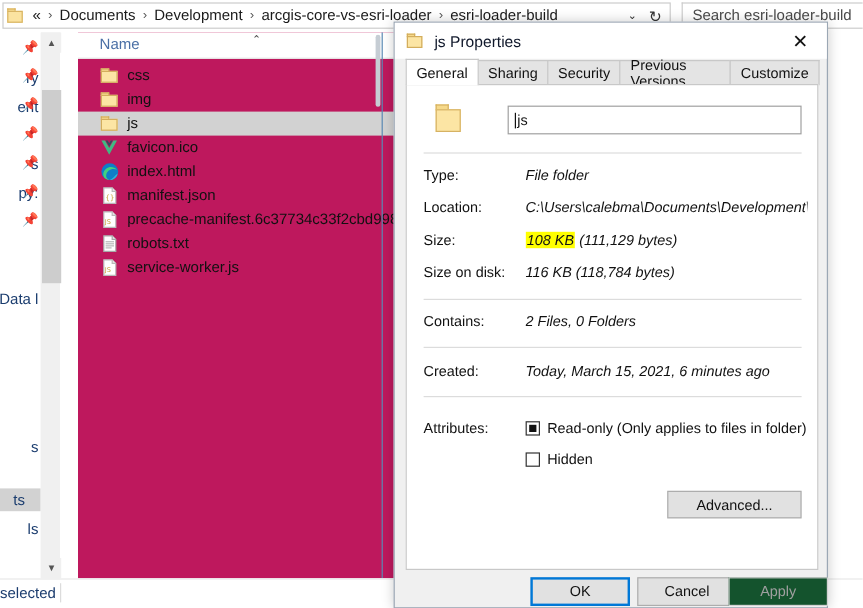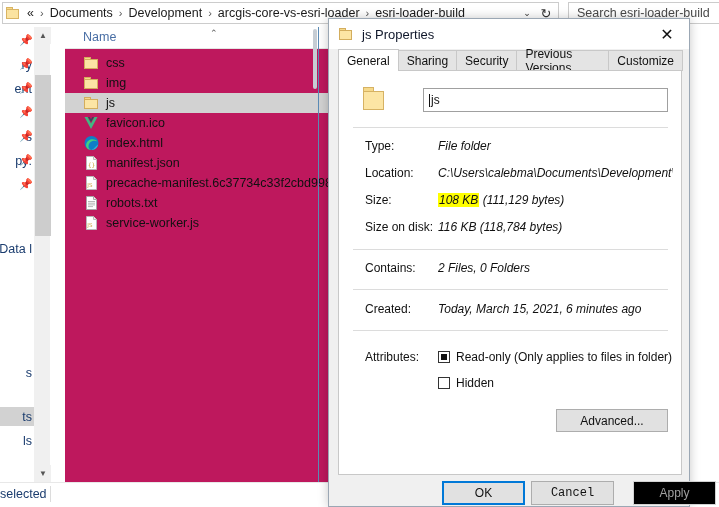--- a/index.html
+++ b/index.html
@@ -63,21 +63,21 @@
   .nav-pane {
     position: absolute; left: 0; top: 27px; width: 34px; height: 455px;
     background: #ffffff; overflow: hidden;
   }
   .nav-item {
     position: absolute; left: 0; width: 34px; height: 19px;
     display: flex; align-items: center; justify-content: flex-end;
     font-size: 12.5px; color: #1a3c6e; white-space: nowrap;
     padding-right: 2px;
   }
-  .nav-item.sel { background: #d2d2d2; }
+  .nav-item.sel { background: #d2d2d2; justify-content: center; }
   .pin {
     position: absolute; width: 11px; height: 11px; right: 4px;
     color: #5a6f86; font-size: 11px; line-height: 11px;
   }
   .nav-scrollbar {
     position: absolute; left: 34px; top: 27px; width: 16px; height: 455px;
     background: #f0f0f0; border-left: 1px solid #f0f0f0;
   }
   .nav-sb-up, .nav-sb-down {
     position: absolute; left: 0; width: 16px; height: 17px;
@@ -209,21 +209,21 @@
   }
   .name-caret {
     display: inline-block; width: 1px; height: 13px; background: #111; margin-right: 1px;
   }
 
   .hr {
     position: absolute; left: 14px; width: 315px; height: 1px; background: #dcdcdc;
   }
 
   .prop-row { position: absolute; left: 14px; width: 320px; height: 17px; font-size: 12px; color: #111; }
-  .prop-label { position: absolute; left: 12px; top: 0; text-align: center; }
+  .prop-label { position: absolute; left: 0; top: 0; text-align: center; }
   .prop-value { position: absolute; left: 85px; top: 0; white-space: nowrap; overflow: hidden; width: 235px; font-style: italic; }
   .hl { background: #ffff00; padding: 0 1px; }
 
   .attr-row { position: absolute; left: 99px; font-size: 12px; color: #111; display: flex; align-items: center; }
   .cbox {
     width: 12px; height: 12px; border: 1px solid #333; background: #fff;
     margin-right: 6px; flex: none; position: relative;
   }
   .cbox.indeterminate::after {
     content: ""; position: absolute; left: 2px; top: 2px; right: 2px; bottom: 2px;
@@ -236,22 +236,22 @@
     font-size: 12px; color: #111;
   }
 
   .dlg-buttons { position: absolute; left: 0; top: 462px; width: 362px; height: 27px; }
   .dbtn {
     position: absolute; top: 0; width: 83px; height: 24px;
     display: flex; align-items: center; justify-content: center;
     font-size: 12px; background: #e1e1e1; border: 1px solid #adadad; color: #111;
   }
   .dbtn.ok { left: 113px; background: #e1e1e1; border: 2px solid #0078d7; }
-  .dbtn.cancel { left: 202px; font-family: Liberation Mono, monospace; }
-  .dbtn.apply { left: 304px; background: #000000; border-color: #d2d2d2; color: #a0a0a0; }
+  .dbtn.cancel { left: 202px; }
+  .dbtn.apply { left: 278px; background: #14532d; border-color: #d2d2d2; color: #a0a0a0; }
 </style>
 </head>
 <body>
 
 <div id="root">
 
   <div class="explorer">
 
     <div class="addr-row">
       <div class="addr-box">

